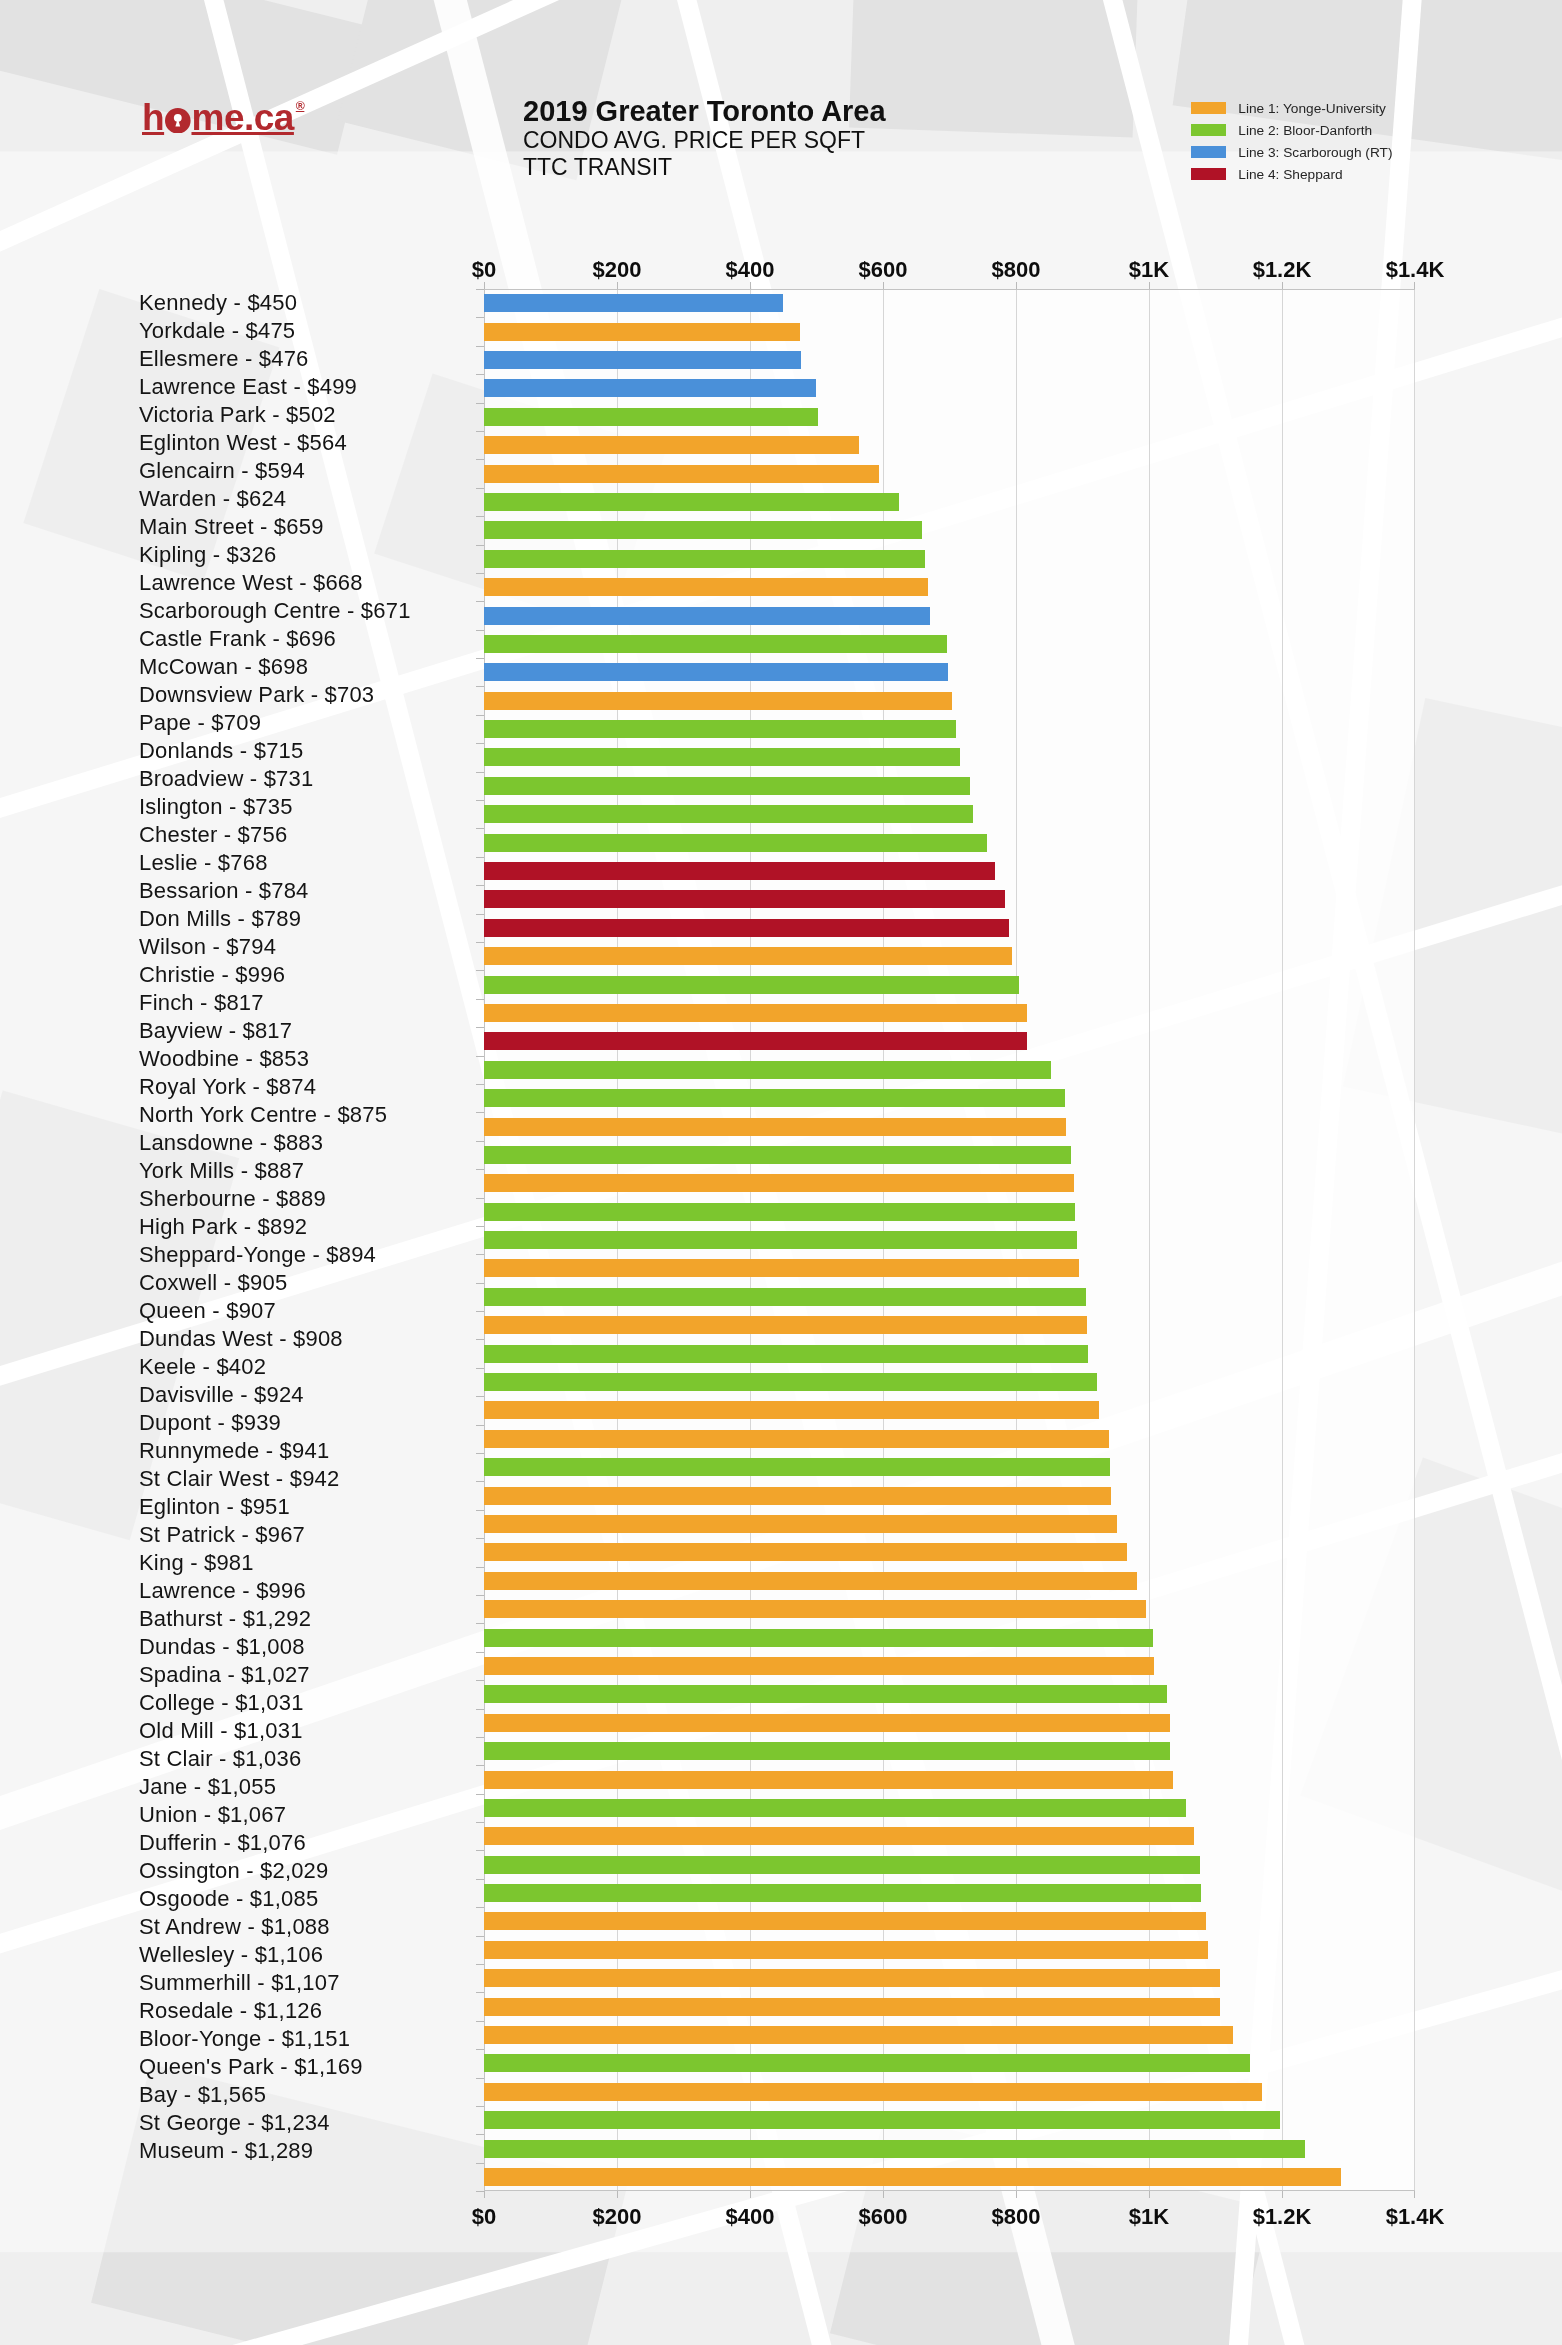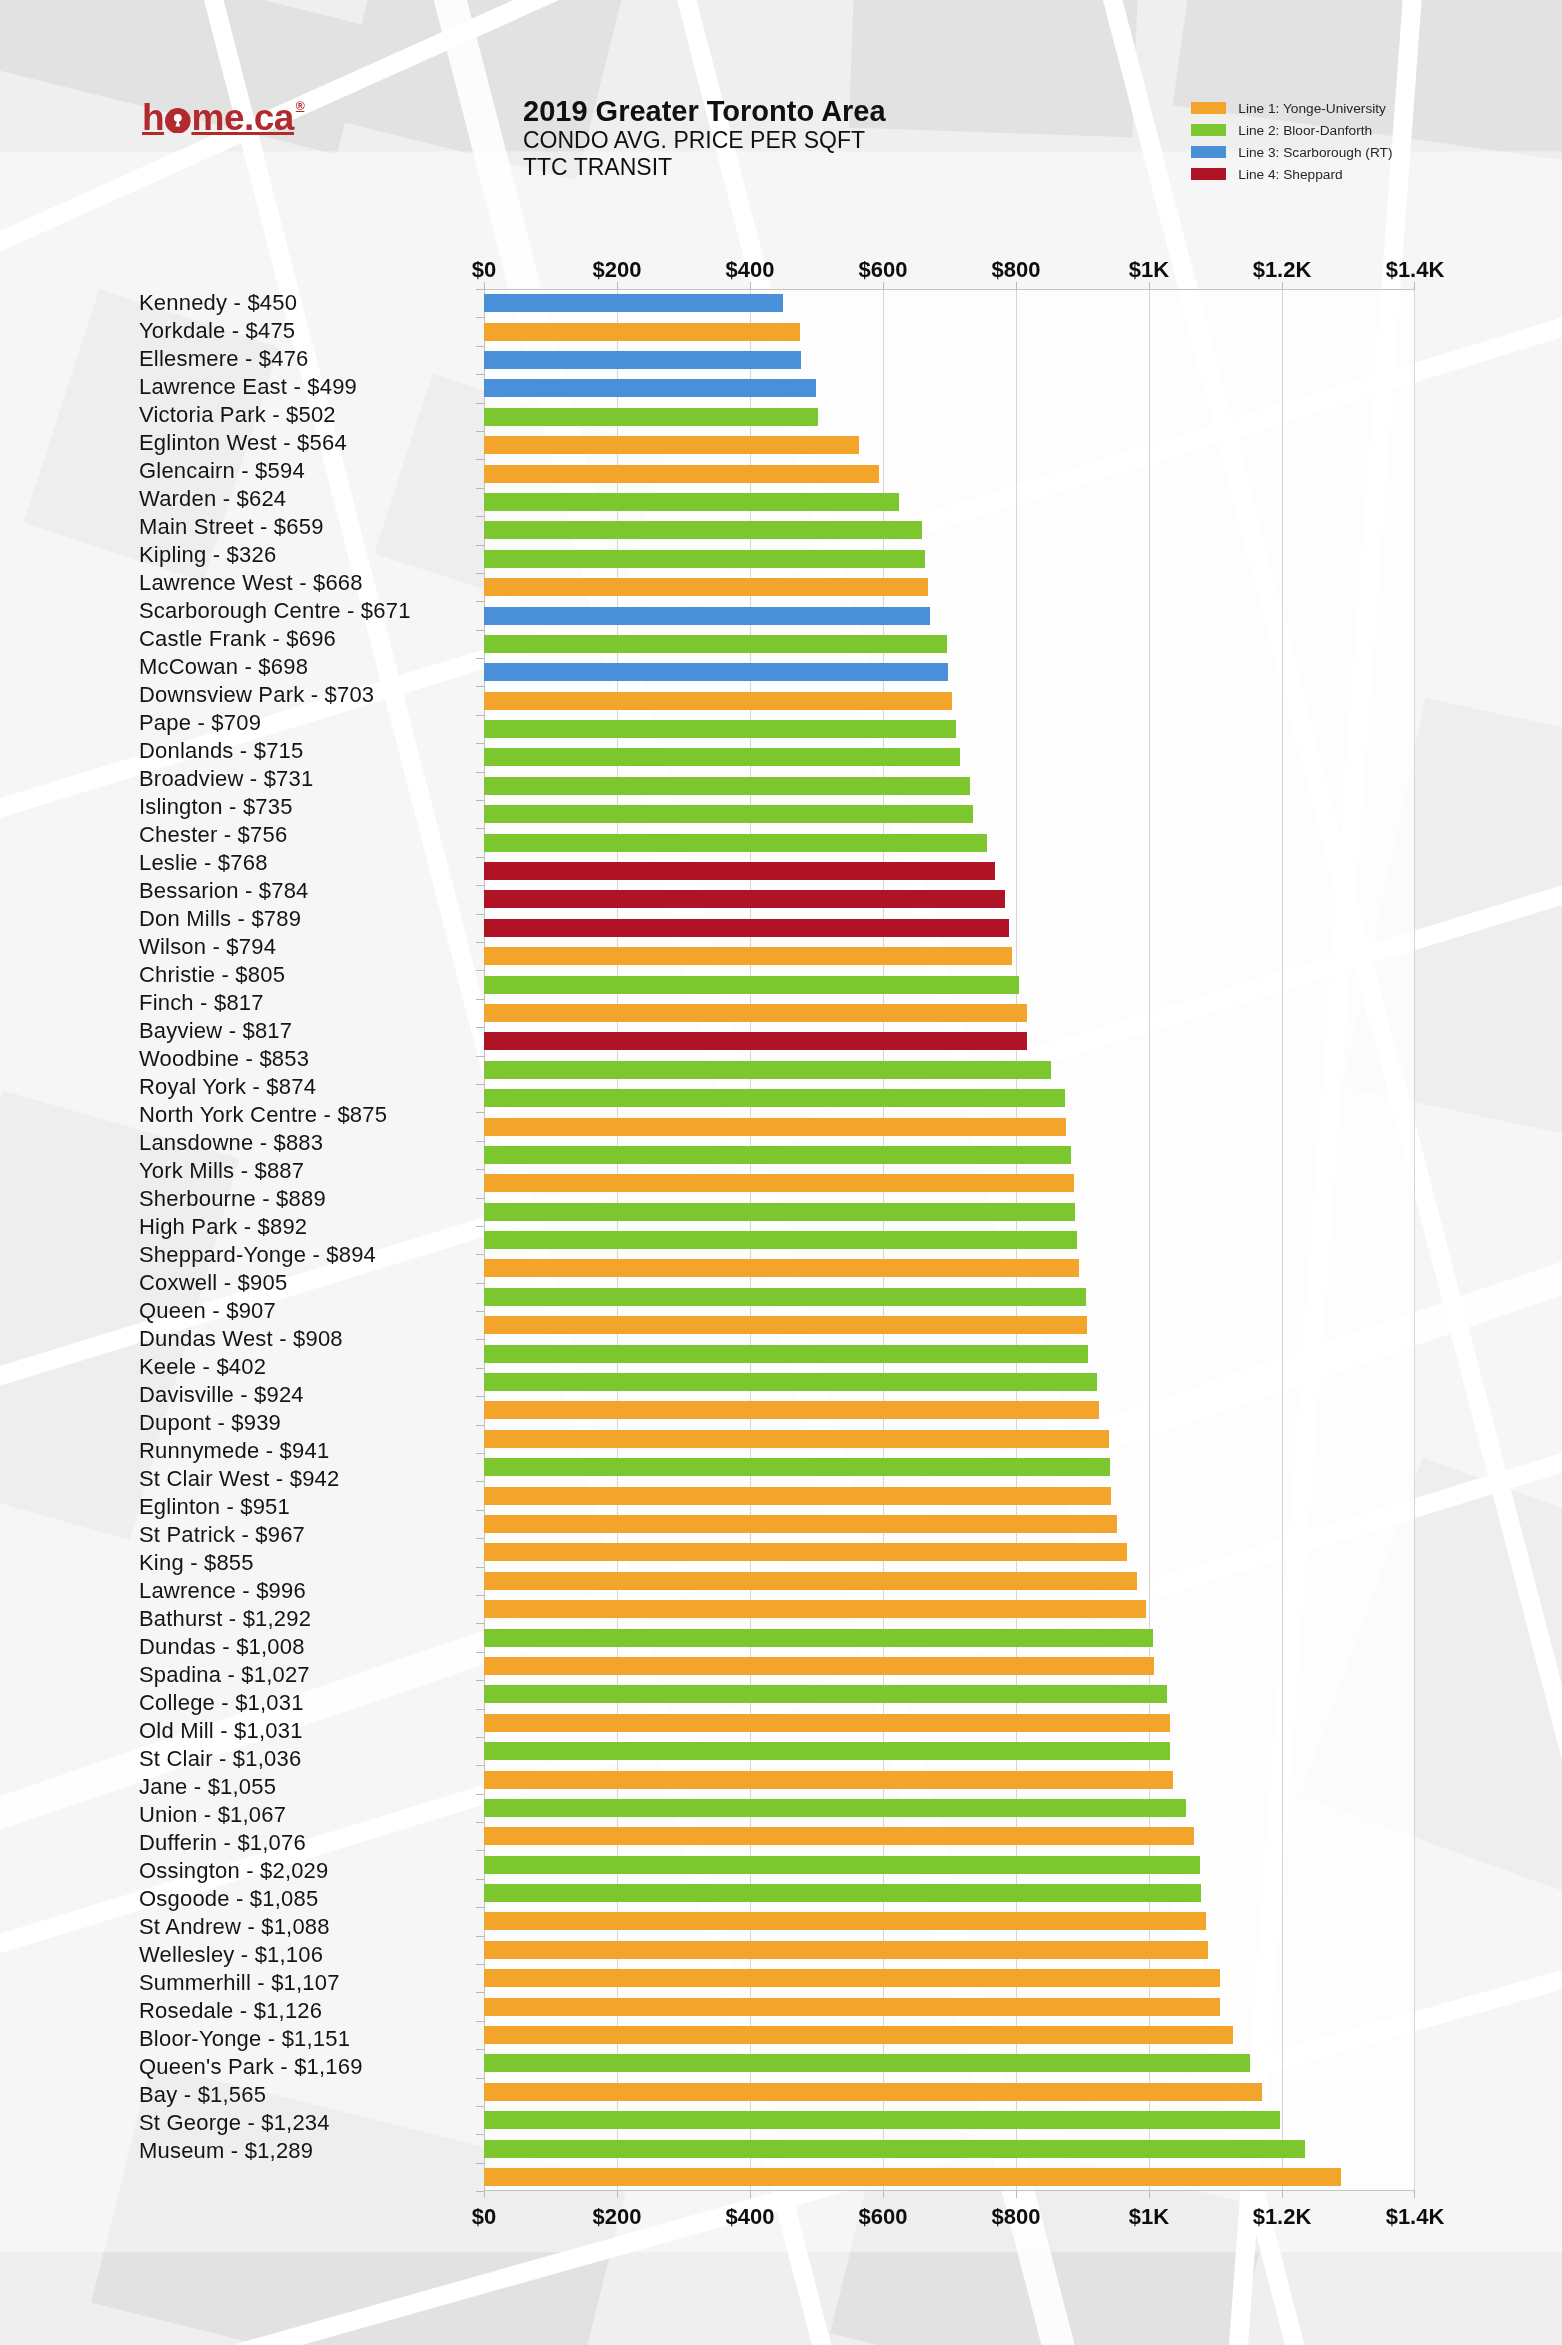--- a/index.html
+++ b/index.html
@@ -158,42 +158,42 @@
         <div class="station-label">Downsview Park - $703</div>
         <div class="station-label">Pape - $709</div>
         <div class="station-label">Donlands - $715</div>
         <div class="station-label">Broadview - $731</div>
         <div class="station-label">Islington - $735</div>
         <div class="station-label">Chester - $756</div>
         <div class="station-label">Leslie - $768</div>
         <div class="station-label">Bessarion - $784</div>
         <div class="station-label">Don Mills - $789</div>
         <div class="station-label">Wilson - $794</div>
-        <div class="station-label">Christie - $805</div>
+        <div class="station-label">Christie - $996</div>
         <div class="station-label">Finch - $817</div>
         <div class="station-label">Bayview - $817</div>
         <div class="station-label">Woodbine - $853</div>
         <div class="station-label">Royal York - $874</div>
         <div class="station-label">North York Centre - $875</div>
         <div class="station-label">Lansdowne - $883</div>
         <div class="station-label">York Mills - $887</div>
         <div class="station-label">Sherbourne - $889</div>
         <div class="station-label">High Park - $892</div>
         <div class="station-label">Sheppard-Yonge - $894</div>
         <div class="station-label">Coxwell - $905</div>
         <div class="station-label">Queen - $907</div>
         <div class="station-label">Dundas West - $908</div>
         <div class="station-label">Keele - $402</div>
         <div class="station-label">Davisville - $924</div>
         <div class="station-label">Dupont - $939</div>
         <div class="station-label">Runnymede - $941</div>
         <div class="station-label">St Clair West - $942</div>
         <div class="station-label">Eglinton - $951</div>
         <div class="station-label">St Patrick - $967</div>
-        <div class="station-label">King - $855</div>
+        <div class="station-label">King - $981</div>
         <div class="station-label">Lawrence - $996</div>
         <div class="station-label">Bathurst - $1,292</div>
         <div class="station-label">Dundas - $1,008</div>
         <div class="station-label">Spadina - $1,027</div>
         <div class="station-label">College - $1,031</div>
         <div class="station-label">Old Mill - $1,031</div>
         <div class="station-label">St Clair - $1,036</div>
         <div class="station-label">Jane - $1,055</div>
         <div class="station-label">Union - $1,067</div>
         <div class="station-label">Dufferin - $1,076</div>

